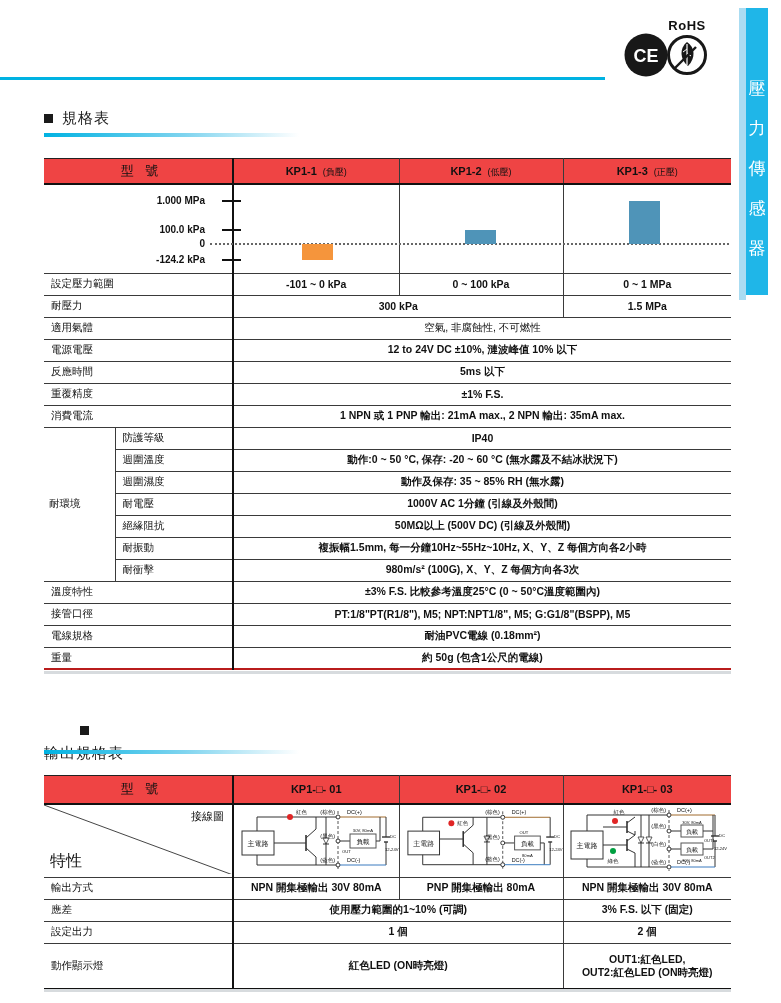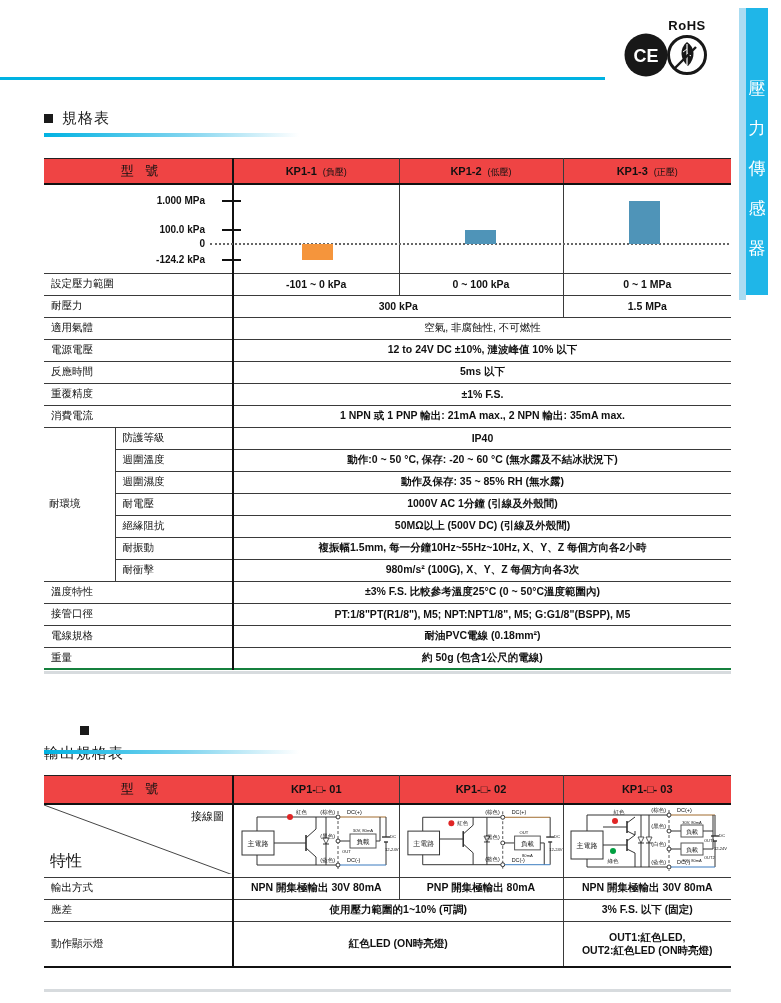--- a/index.html
+++ b/index.html
@@ -218,21 +218,21 @@
       <td colspan="3" class="val">±3% F.S. 比較參考溫度25°C (0 ~ 50°C溫度範圍內)</td>
     </tr>
     <tr style="height:22px;">
       <td colspan="2" class="lblcol">接管口徑</td>
       <td colspan="3" class="val">PT:1/8"PT(R1/8"), M5; NPT:NPT1/8", M5; G:G1/8"(BSPP), M5</td>
     </tr>
     <tr style="height:22px;">
       <td colspan="2" class="lblcol">電線規格</td>
       <td colspan="3" class="val">耐油PVC電線 (0.18mm²)</td>
     </tr>
-    <tr style="height:22px;border-bottom:2px solid #15803d;">
+    <tr style="height:22px;border-bottom:2px solid #b91c1c;">
       <td colspan="2" class="lblcol">重量</td>
       <td colspan="3" class="val">約 50g (包含1公尺的電線)</td>
     </tr>
   </tbody>
     </table>
   <div class="tbl-shadow" style="top:671px;"></div>
 
   <div class="sec-title" style="top:726px;flex-direction:column;">
     <span class="bullet"></span>
     <span>輸出規格表</span>
@@ -419,20 +419,25 @@
       <td class="lblcol">輸出方式</td>
       <td class="val">NPN 開集極輸出 30V 80mA</td>
       <td class="val vsep">PNP 開集極輸出 80mA</td>
       <td class="val vsep">NPN 開集極輸出 30V 80mA</td>
     </tr>
     <tr style="height:22px;">
       <td class="lblcol">應差</td>
       <td colspan="2" class="val">使用壓力範圍的1~10% (可調)</td>
       <td class="val vsep">3% F.S. 以下 (固定)</td>
     </tr>
+    <tr style="height:22px;">
+      <td class="lblcol">設定出力</td>
+      <td colspan="2" class="val">1 個</td>
+      <td class="val vsep">2 個</td>
+    </tr>
     <tr style="height:46px;border-bottom:2px solid #111;">
       <td class="lblcol">動作顯示燈</td>
       <td colspan="2" class="val">紅色LED (ON時亮燈)</td>
       <td class="val vsep two-line">
         <div>OUT1:紅色LED,</div>
         <div>OUT2:紅色LED (ON時亮燈)</div>
       </td>
     </tr>
   </tbody>
     </table>

